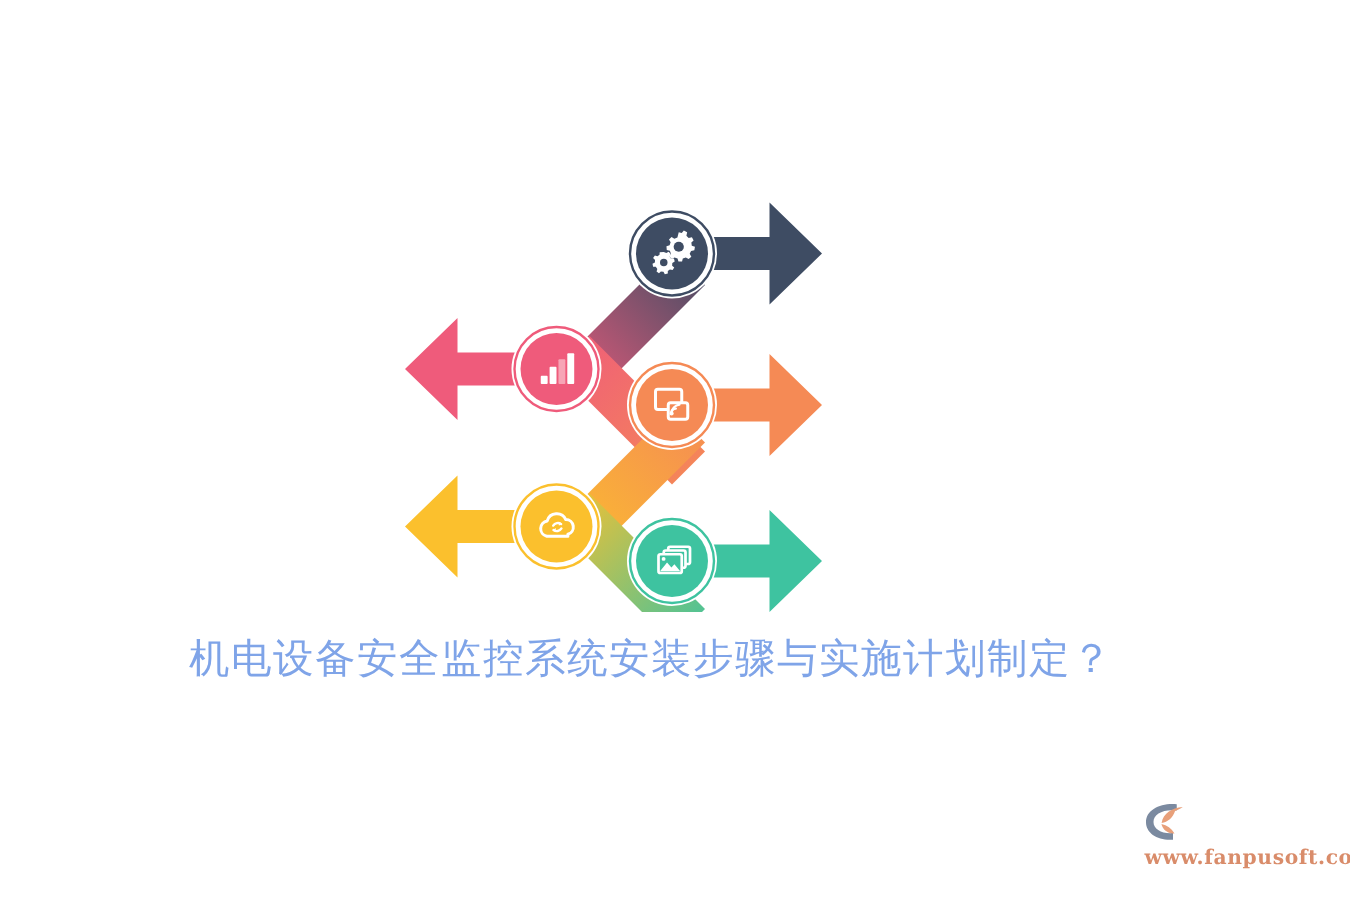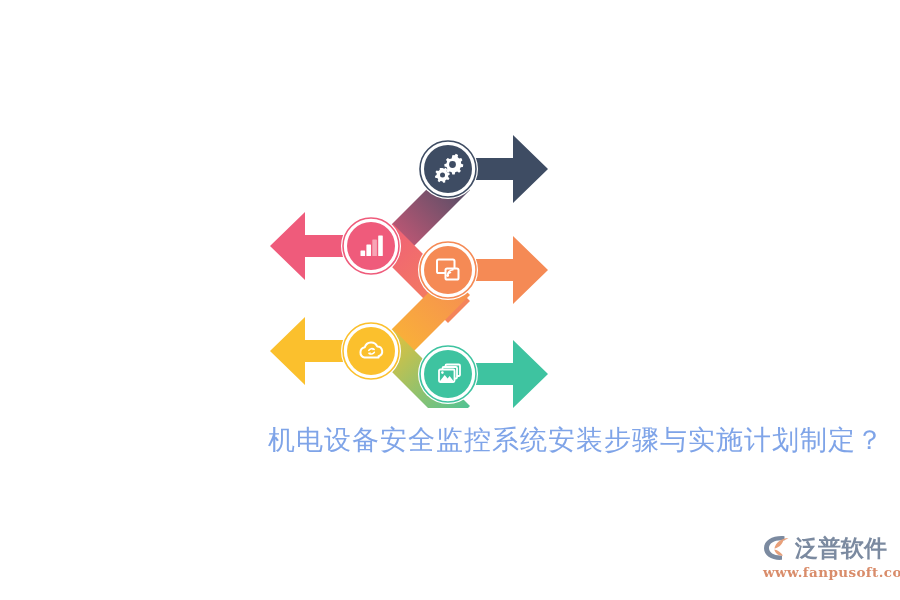--- a/index.html
+++ b/index.html
@@ -30,28 +30,27 @@
     top: 118px;
     width: 300px;
     height: 290px;
   }
 
   #title {
     position: absolute;
     left: 0;
     top: 424px;
     width: 868px;
-    text-align: right;
+    text-align: center;
     font-family: "DejaVu Serif", "Liberation Serif", serif;
     font-size: 27px;
     letter-spacing: 1px;
     color: #7fa4e8;
     white-space: nowrap;
     line-height: 1.2;
-    padding-left: 16px;
   }
 
   #brand {
     position: absolute;
     left: 762px;
     top: 533px;
     width: 136px;
     height: 52px;
   }
   #brand-top {
@@ -229,18 +228,17 @@
 
   <div id="brand">
     <div id="brand-top">
       <svg id="brand-mark" viewBox="0 0 30 28">
         <path d="M 22.5,2.2 C 11.5,1.2 2.0,6.0 2.0,14.2 C 2.0,21.6 10.0,26.6 20.0,25.8
                  L 20.0,21.4 C 12.6,22.0 7.0,18.8 7.0,14.0 C 7.0,8.8 13.2,5.4 22.5,6.4 Z" fill="#7b8aa0"></path>
         <path d="M 26.5,4.0 C 19.0,4.6 13.5,8.4 12.4,14.6 C 16.5,14.0 20.0,11.0 21.4,6.6
                  C 23.0,6.0 25.0,5.2 26.5,4.0 Z" fill="#e8a07a"></path>
         <path d="M 12.3,15.4 C 13.2,19.4 16.6,22.0 21.0,21.6 C 19.0,18.4 16.0,16.2 12.3,15.4 Z" fill="#e8a07a"></path>
       </svg>
-      <div id="brand-name">泛普软件</div>
     </div>
     <div id="brand-url">www.fanpusoft.com</div>
   </div>
 
 </div>
 
 </body></html>

